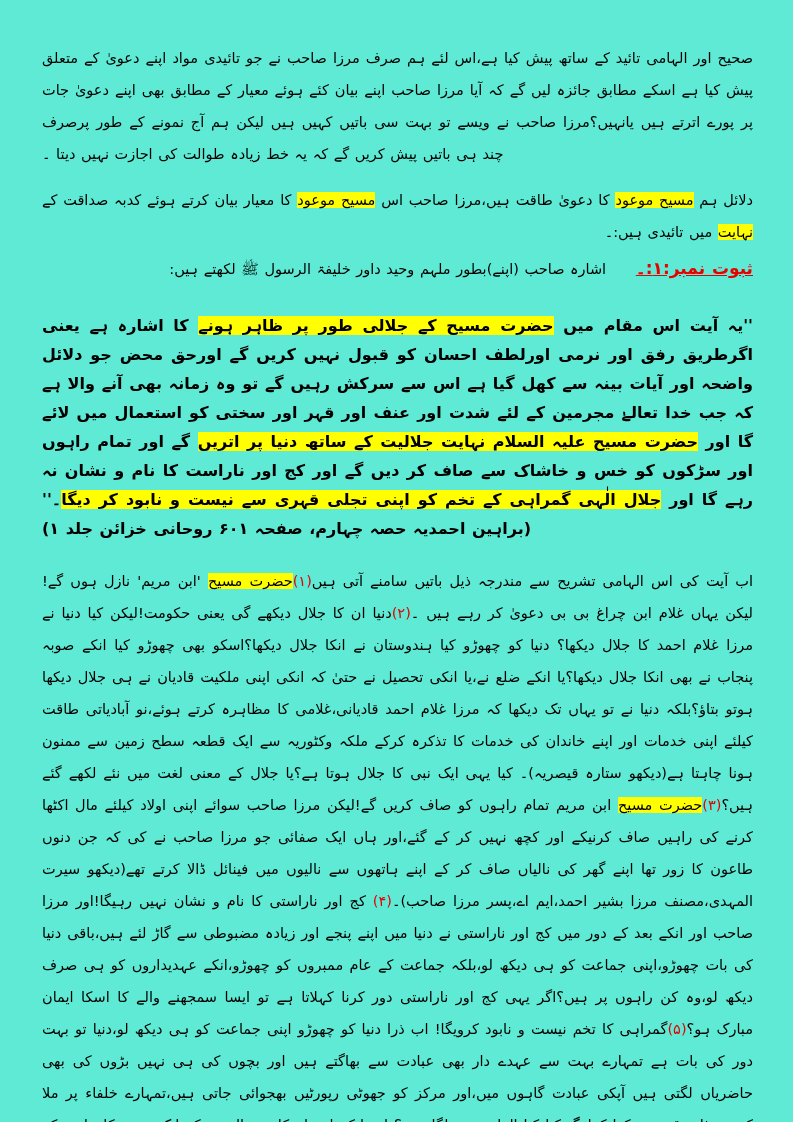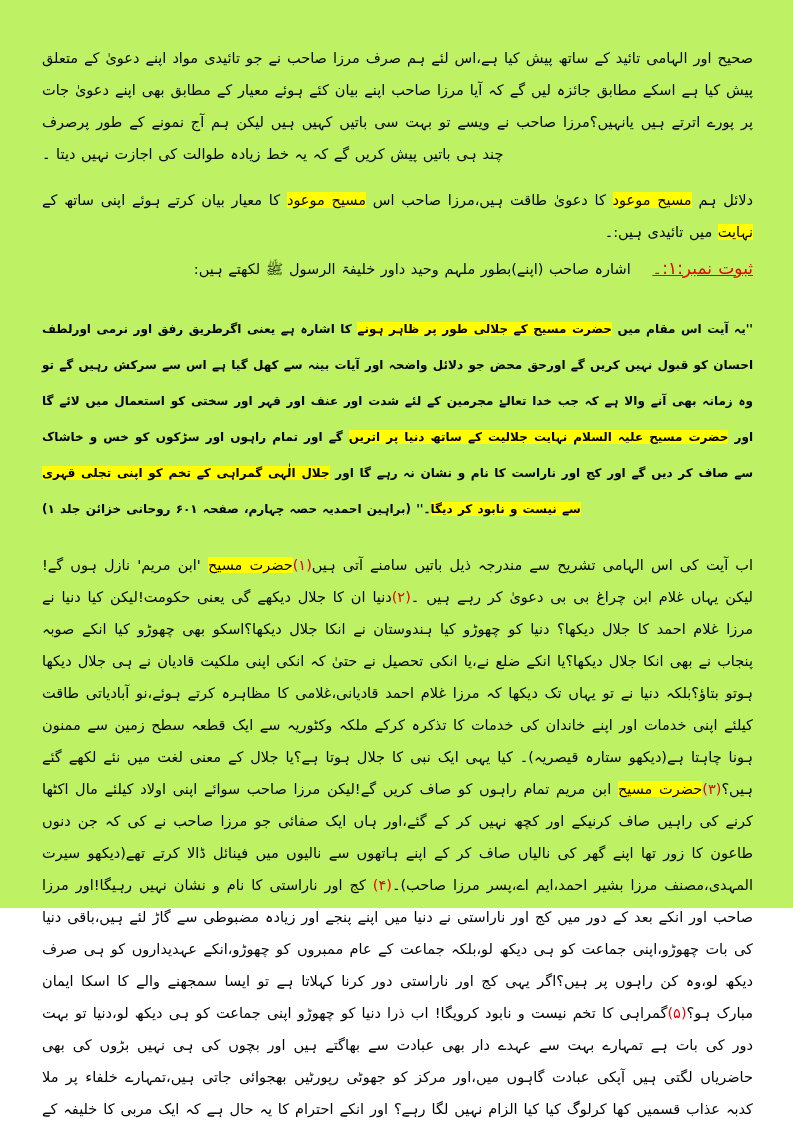--- a/index.html
+++ b/index.html
@@ -8,69 +8,69 @@
     background: #ffffff;
   }
   body {
     width: 793px;
     height: 1122px;
     overflow: hidden;
   }
   .page {
     box-sizing: border-box;
     width: 793px;
-    height: 908px;
+    height: 1122px;
     padding: 42px 40px 4px 42px;
     direction: rtl;
     font-family: "DejaVu Sans", sans-serif;
     color: #000000;
-    background: #bef264;
+    background: #5eead4;
   }
   .para {
     margin: 0;
     text-align: justify;
     
     text-align-last: left;
     word-spacing: 1px;
   }
   .para.single {
     text-align-last: right;
   }
   .body {
     font-size: 14.5px;
     line-height: 32px;
   }
   .quote {
-    font-size: 12px;
+    font-size: 16px;
     font-weight: bold;
-    line-height: 36px;
+    line-height: 29px;
   }
   .heading {
     color: #e60000;
-    font-weight: normal;
+    font-weight: bold;
     font-size: 17px;
     text-decoration: underline;
     text-decoration-color: #e60000;
-    margin-left: 16px;
+    margin-left: 24px;
   }
   .red  { color: #e60000; }
   .hl   { background: #ffff00; }
   .mb14 { margin-bottom: 14px; }
   .mb4  { margin-bottom: 4px; }
   .mb26 { margin-bottom: 26px; }
   .mb22 { margin-bottom: 22px; }
 </style>
 </head>
 <body>
 
 <div class="page">
 
   <p class="para body mb14">صحیح اور الہامی تائید کے ساتھ پیش کیا ہے،اس لئے ہم صرف مرزا صاحب نے جو تائیدی مواد اپنے دعویٰ کے متعلق پیش کیا ہے اسکے مطابق جائزہ لیں گے کہ آیا مرزا صاحب اپنے بیان کئے ہوئے معیار کے مطابق بھی اپنے دعویٰ جات پر پورے اترتے ہیں یانہیں؟مرزا صاحب نے ویسے تو بہت سی باتیں کہیں ہیں لیکن ہم آج نمونے کے طور پرصرف چند ہی باتیں پیش کریں گے کہ یہ خط زیادہ طوالت کی اجازت نہیں دیتا ۔</p>
 
-  <p class="para body single mb4"><span>دلائل ہم </span><span class="hl">مسیح موعود</span><span> کا دعویٰ طاقت ہیں،مرزا صاحب اس </span><span class="hl">مسیح موعود</span><span> کا معیار بیان کرتے ہوئے اپنی ساتھ کے </span><span class="hl">نہایت</span><span> میں تائیدی ہیں:۔</span></p>
+  <p class="para body single mb4"><span>دلائل ہم </span><span class="hl">مسیح موعود</span><span> کا دعویٰ طاقت ہیں،مرزا صاحب اس </span><span class="hl">مسیح موعود</span><span> کا معیار بیان کرتے ہوئے کدبہ صداقت کے </span><span class="hl">نہایت</span><span> میں تائیدی ہیں:۔</span></p>
 
   <p class="para body single mb26">
     <span class="heading">ثبوت نمبر:۱:۔</span>
     <span>اشارہ صاحب (اپنے)بطور ملہم وحید داور خلیفۃ الرسول ﷺ لکھتے ہیں:</span>
   </p>
 
   <p class="para quote mb22"><span>''یہ آیت اس مقام میں </span><span class="hl">حضرت مسیح کے جلالی طور پر ظاہر ہونے</span><span> کا اشارہ ہے یعنی اگرطریق رفق اور نرمی اورلطف احسان کو قبول نہیں کریں گے اورحق محض جو دلائل واضحہ اور آیات بینہ سے کھل گیا ہے اس سے سرکش رہیں گے تو وہ زمانہ بھی آنے والا ہے کہ جب خدا تعالےٰ مجرمین کے لئے شدت اور عنف اور قہر اور سختی کو استعمال میں لائے گا اور </span><span class="hl">حضرت مسیح علیہ السلام نہایت جلالیت کے ساتھ دنیا پر اتریں</span><span> گے اور تمام راہوں اور سڑکوں کو خس و خاشاک سے صاف کر دیں گے اور کج اور ناراست کا نام و نشان نہ رہے گا اور </span><span class="hl">جلال الٰہی گمراہی کے تخم کو اپنی تجلی قہری سے نیست و نابود کر دیگا</span><span>۔'' (براہین احمدیہ حصہ چہارم، صفحہ ۶۰۱ روحانی خزائن جلد ۱)</span></p>
 
   <p class="para body mb26"><span>اب آیت کی اس الہامی تشریح سے مندرجہ ذیل باتیں سامنے آتی ہیں</span><span class="red">(۱)</span><span class="hl">حضرت مسیح</span><span> 'ابن مریم' نازل ہوں گے!لیکن یہاں غلام ابن چراغ بی بی دعویٰ کر رہے ہیں ۔</span><span class="red">(۲)</span><span>دنیا ان کا جلال دیکھے گی یعنی حکومت!لیکن کیا دنیا نے مرزا غلام احمد کا جلال دیکھا؟ دنیا کو چھوڑو کیا ہندوستان نے انکا جلال دیکھا؟اسکو بھی چھوڑو کیا انکے صوبہ پنجاب نے بھی انکا جلال دیکھا؟یا انکے ضلع نے،یا انکی تحصیل نے حتیٰ کہ انکی اپنی ملکیت قادیان نے ہی جلال دیکھا ہوتو بتاؤ؟بلکہ دنیا نے تو یہاں تک دیکھا کہ مرزا غلام احمد قادیانی،غلامی کا مظاہرہ کرتے ہوئے،نو آبادیاتی طاقت کیلئے اپنی خدمات اور اپنے خاندان کی خدمات کا تذکرہ کرکے ملکہ وکٹوریہ سے ایک قطعہ سطح زمین سے ممنون ہونا چاہتا ہے(دیکھو ستارہ قیصریہ)۔ کیا یہی ایک نبی کا جلال ہوتا ہے؟یا جلال کے معنی لغت میں نئے لکھے گئے ہیں؟</span><span class="red">(۳)</span><span class="hl">حضرت مسیح</span><span> ابن مریم تمام راہوں کو صاف کریں گے!لیکن مرزا صاحب سوائے اپنی اولاد کیلئے مال اکٹھا کرنے کی راہیں صاف کرنیکے اور کچھ نہیں کر کے گئے،اور ہاں ایک صفائی جو مرزا صاحب نے کی کہ جن دنوں طاعون کا زور تھا اپنے گھر کی نالیاں صاف کر کے اپنے ہاتھوں سے نالیوں میں فینائل ڈالا کرتے تھے(دیکھو سیرت المہدی،مصنف مرزا بشیر احمد،ایم اے،پسر مرزا صاحب)۔</span><span class="red">(۴)</span><span> کج اور ناراستی کا نام و نشان نہیں رہیگا!اور مرزا صاحب اور انکے بعد کے دور میں کج اور ناراستی نے دنیا میں اپنے پنجے اور زیادہ مضبوطی سے گاڑ لئے ہیں،باقی دنیا کی بات چھوڑو،اپنی جماعت کو ہی دیکھ لو،بلکہ جماعت کے عام ممبروں کو چھوڑو،انکے عہدیداروں کو ہی صرف دیکھ لو،وہ کن راہوں پر ہیں؟اگر یہی کج اور ناراستی دور کرنا کہلاتا ہے تو ایسا سمجھنے والے کا اسکا ایمان مبارک ہو؟</span><span class="red">(۵)</span><span>گمراہی کا تخم نیست و نابود کرویگا! اب ذرا دنیا کو چھوڑو اپنی جماعت کو ہی دیکھ لو،دنیا تو بہت دور کی بات ہے تمہارے بہت سے عہدے دار بھی عبادت سے بھاگتے ہیں اور بچوں کی ہی نہیں بڑوں کی بھی حاضریاں لگتی ہیں آپکی عبادت گاہوں میں،اور مرکز کو جھوٹی رپورٹیں بھجوائی جاتی ہیں،تمہارے خلفاء پر ملا کدبہ عذاب قسمیں کھا کرلوگ کیا کیا الزام نہیں لگا رہے؟ اور انکے احترام کا یہ حال ہے کہ ایک مربی کا خلیفہ کے کمرے میں بلاوا آتا ہے تو دوسرا مربی پوچھتا ہے کہ کیا تیل کی شیشی جیب میں ہے؟ آپکے سامنے ثابت ہو رہا ہے کہ مرزا صاحب اپنی ہی بیان کی ہوئی </span></p>
 

